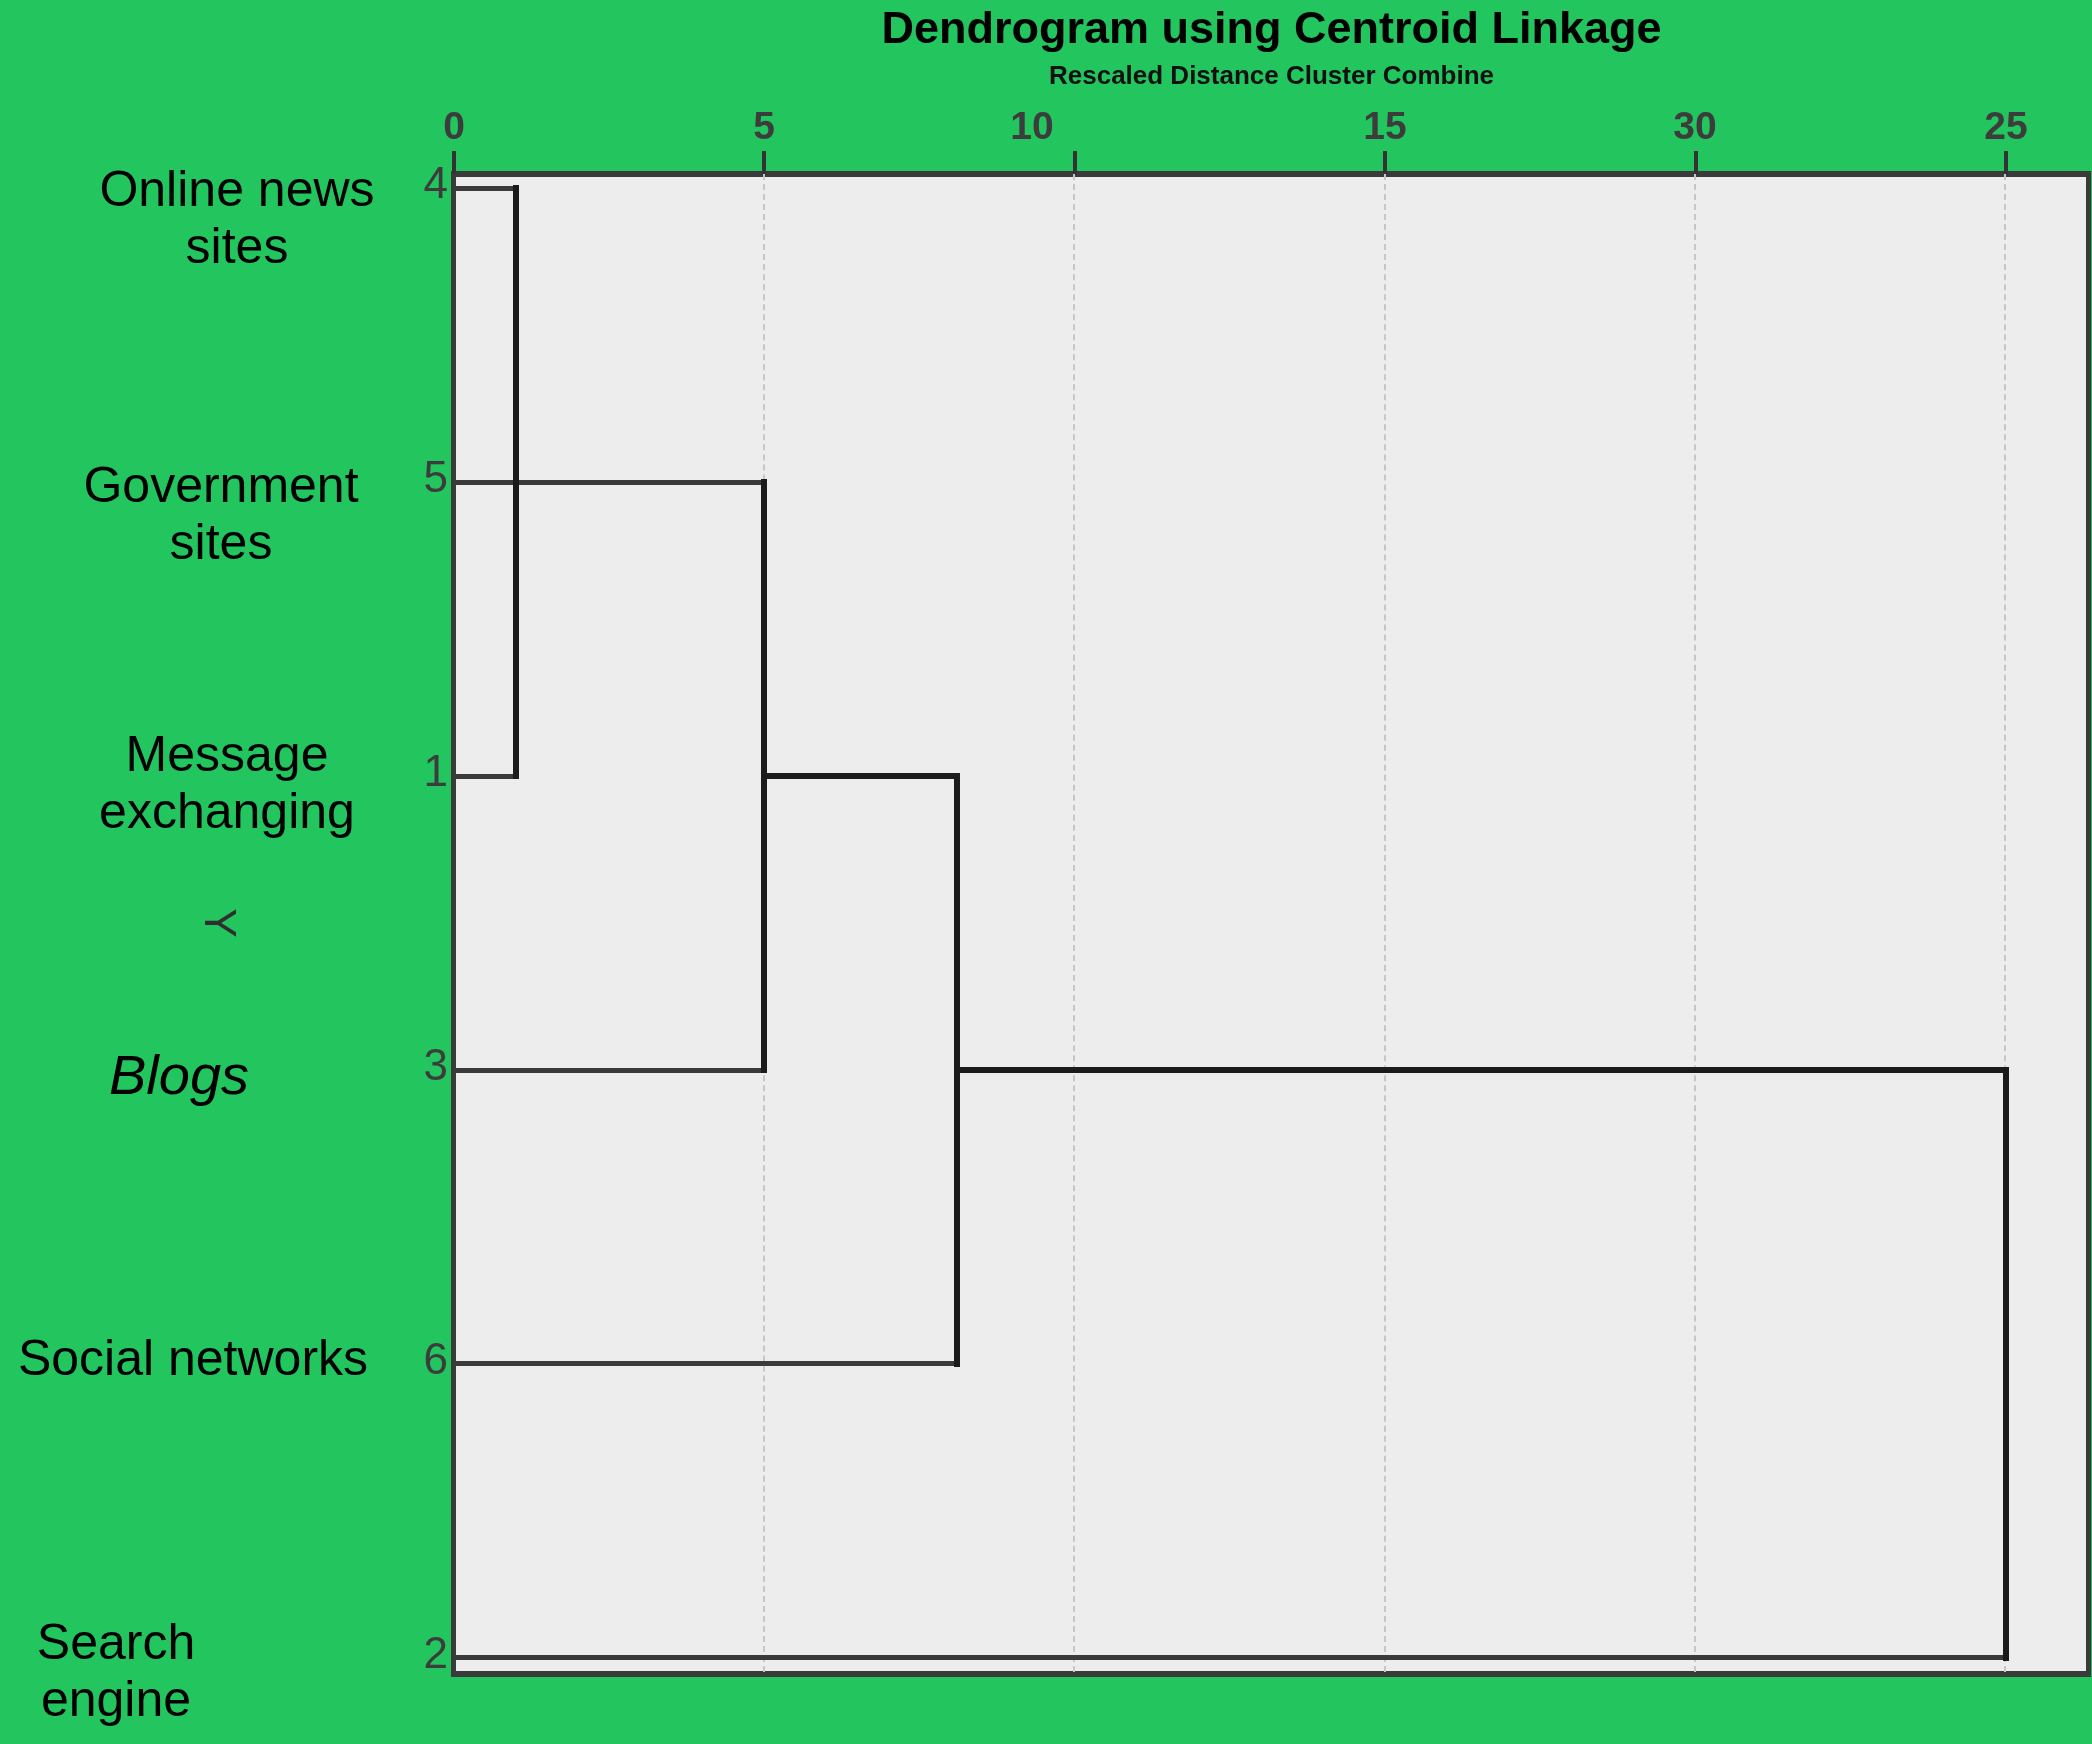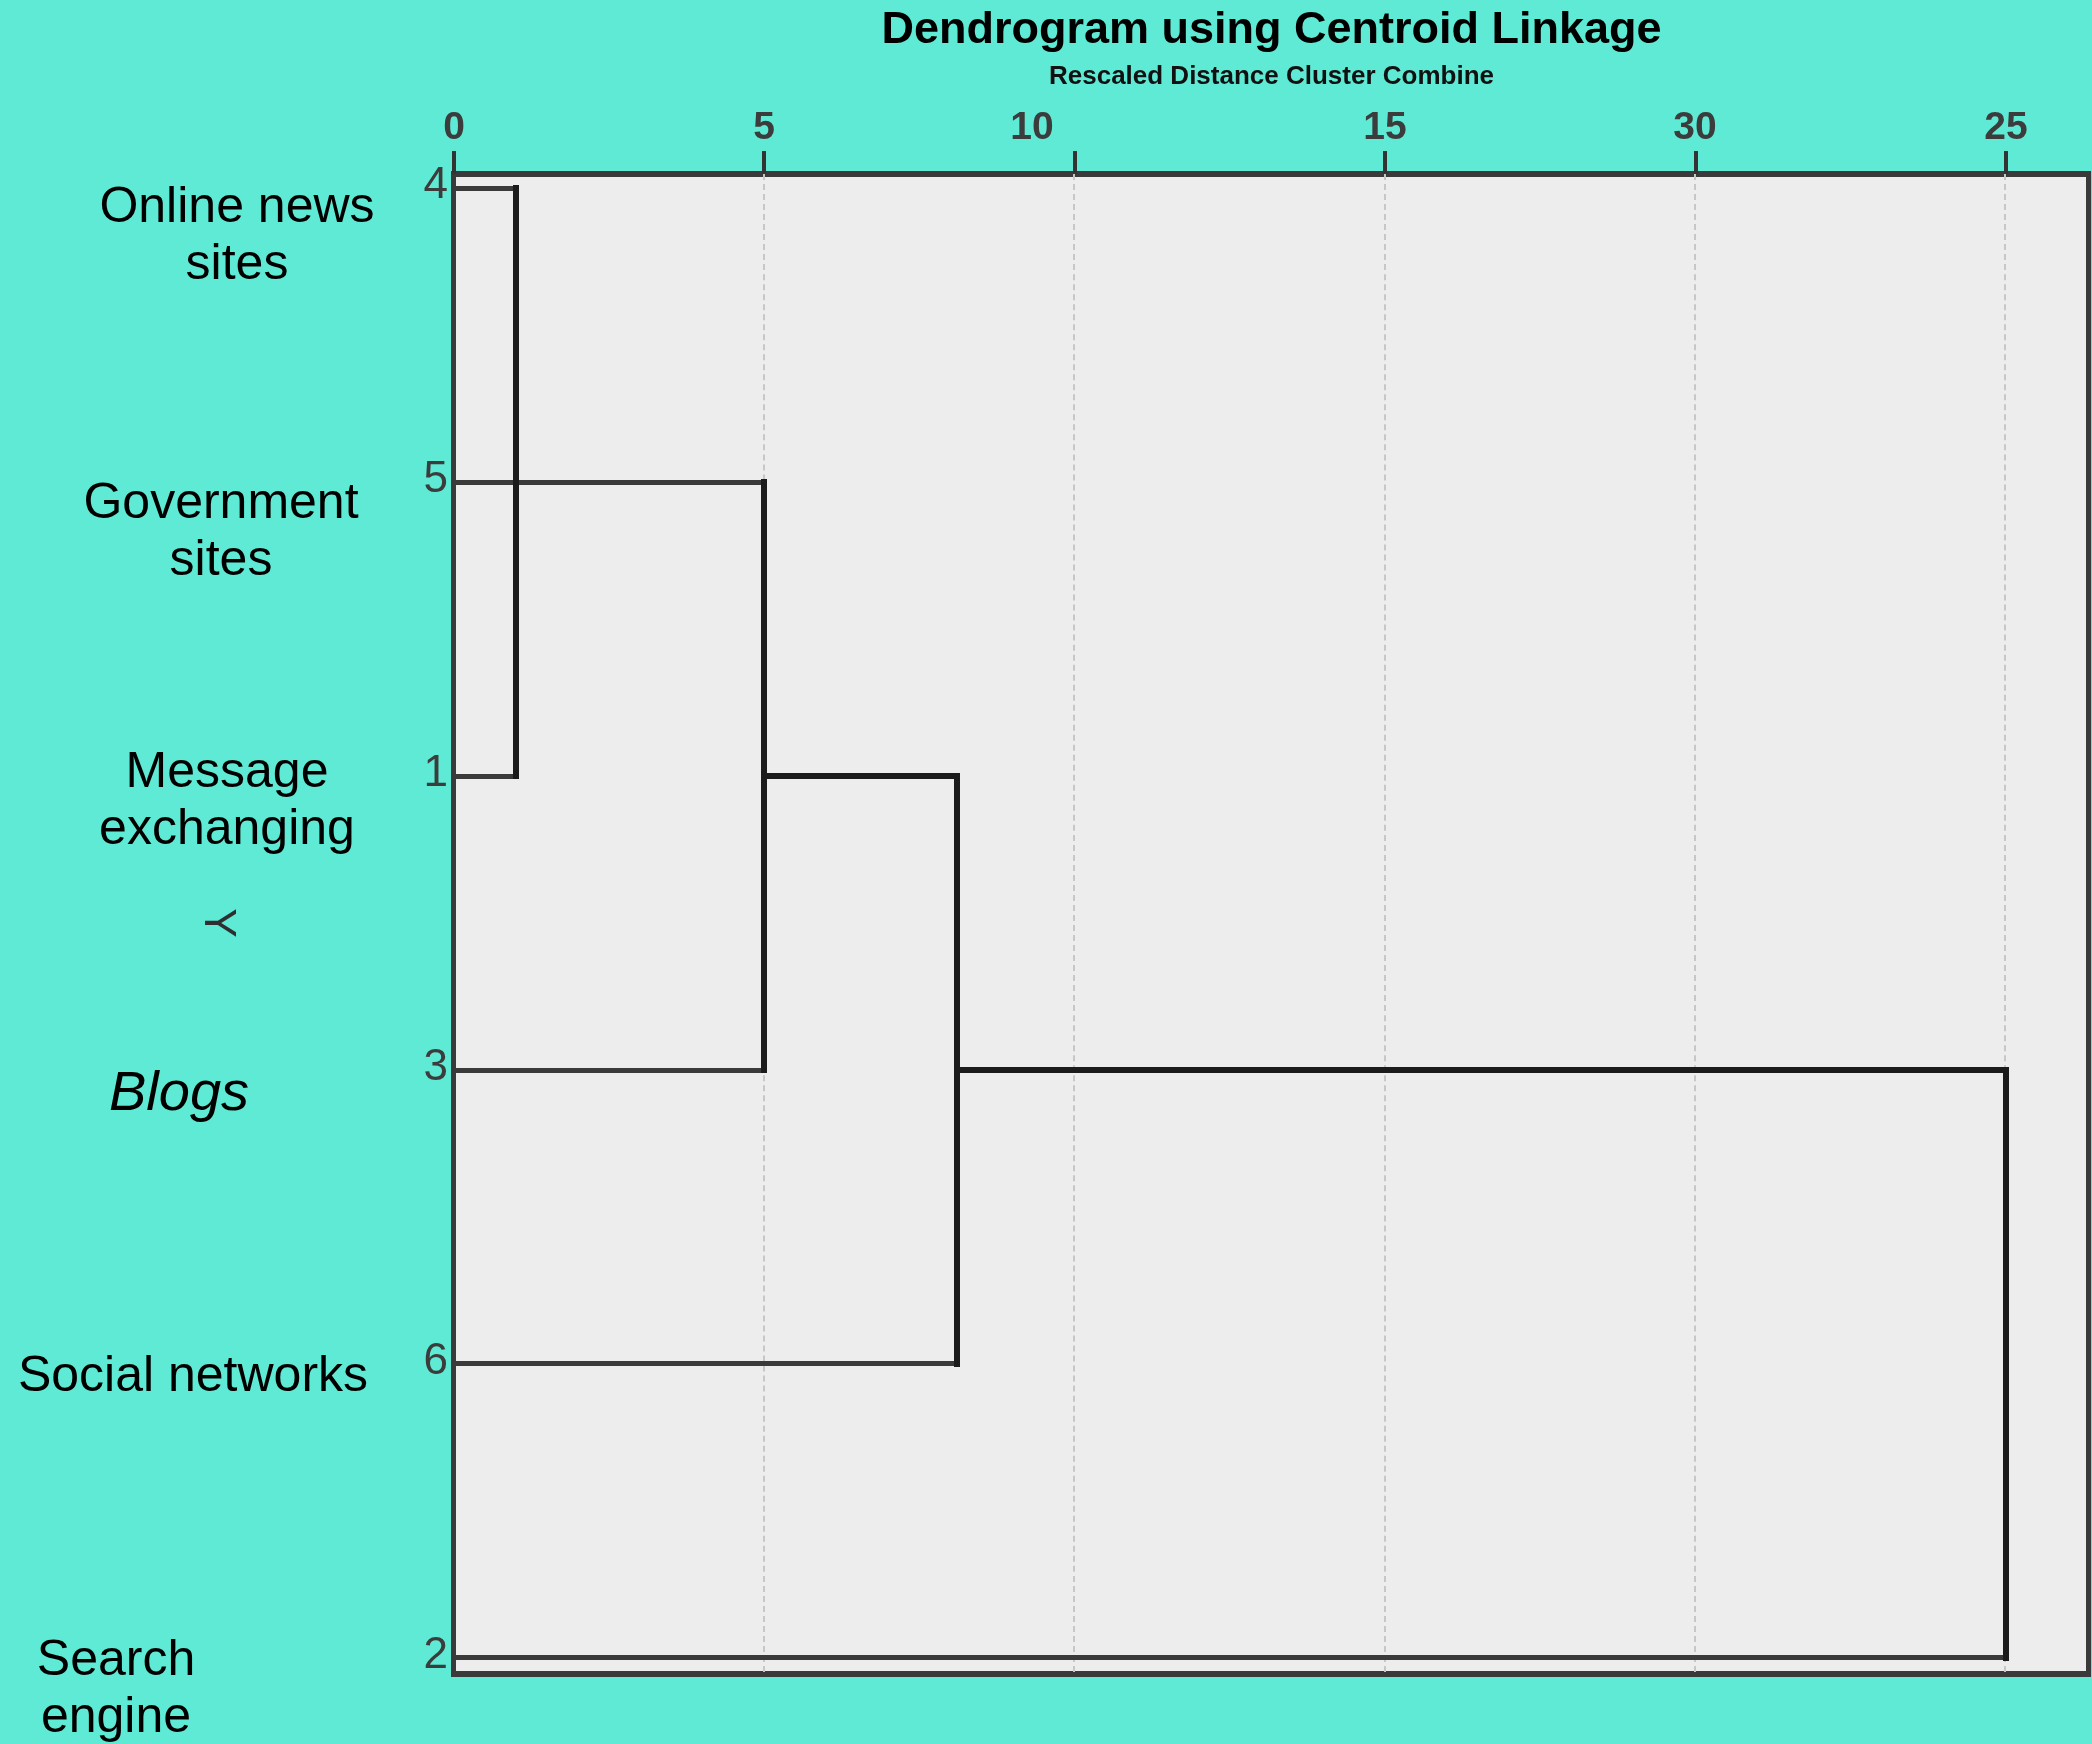--- a/index.html
+++ b/index.html
@@ -1,17 +1,17 @@
 <!DOCTYPE html>
 <html><head>
 <meta charset="utf-8">
 <style>
   html,body{margin:0;padding:0;background:#ffffff;}
   #canvas{
-    position:relative;width:2092px;height:1745px;background:#5eead4;
+    position:relative;width:2092px;height:1745px;background:#22c55e;
     font-family:"Liberation Sans","DejaVu Sans",sans-serif;overflow:hidden;
   }
   .abs{position:absolute;}
   #chart-title{
     position:absolute;left:454px;top:1.9px;width:1635px;text-align:center;
     font-size:45px;font-weight:bold;color:#000;letter-spacing:0px;
   }
   #chart-subtitle{
     position:absolute;left:454px;top:60px;width:1635px;text-align:center;
     font-size:26px;font-weight:bold;color:#111;
@@ -23,21 +23,21 @@
   }
   .gridline{position:absolute;width:0;border-left:2.9px dashed #c7c7c7;}
   .tickmark{position:absolute;width:3.9px;background:#333;}
   .tick-label{
     position:absolute;transform:translateX(-50%);font-size:39px;font-weight:600;
     color:#3c3c3c;white-space:nowrap;
   }
   .dline{position:absolute;}
   .leaf-label{
     position:absolute;transform:translate(-50%,-50%);text-align:center;
-    white-space:pre-line;font-size:50px;line-height:1.13;color:#000;margin-top:16px;
+    white-space:pre-line;font-size:50px;line-height:1.13;color:#000;
   }
   .leaf-label.big{font-size:56px;}
   .case-number{
     position:absolute;transform:translateY(-50%);width:68px;text-align:right;
     font-size:44px;color:#3c3c3c;
   }
   #y-axis-label{
     position:absolute;left:189px;top:898px;width:62px;height:50px;
     transform:rotate(90deg);font-size:44px;color:#2f2f2f;text-align:center;
   }

